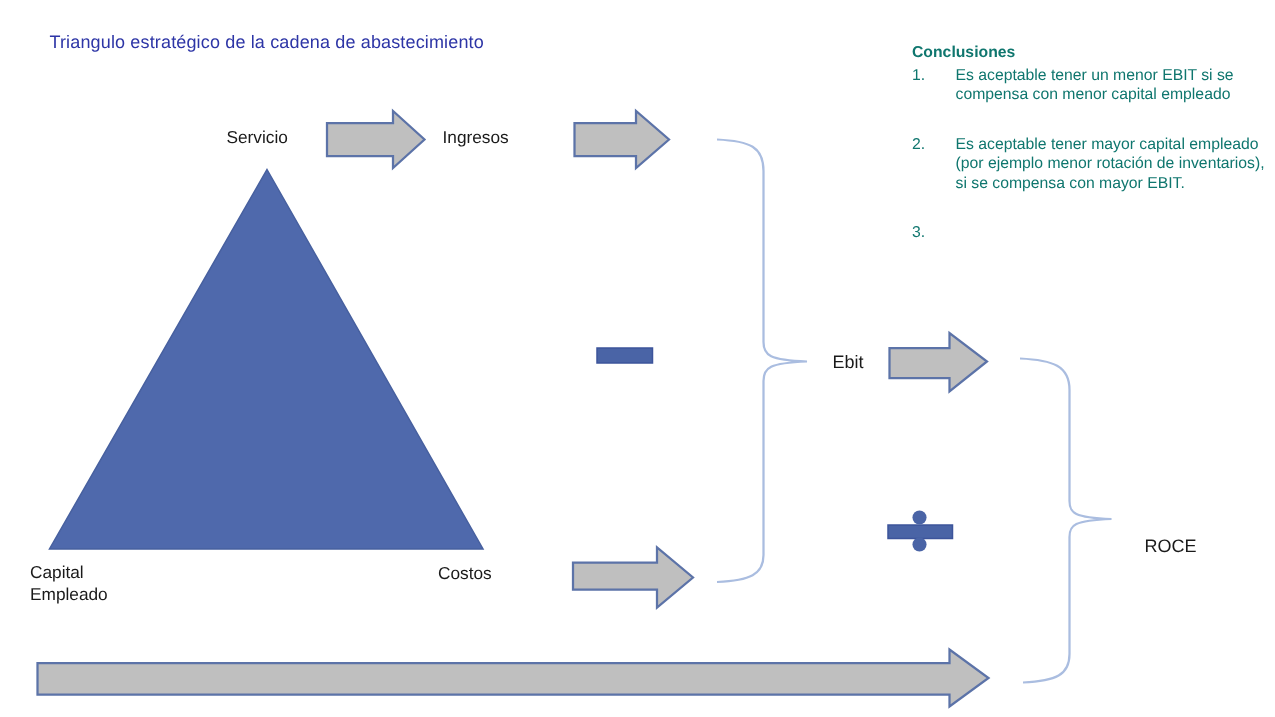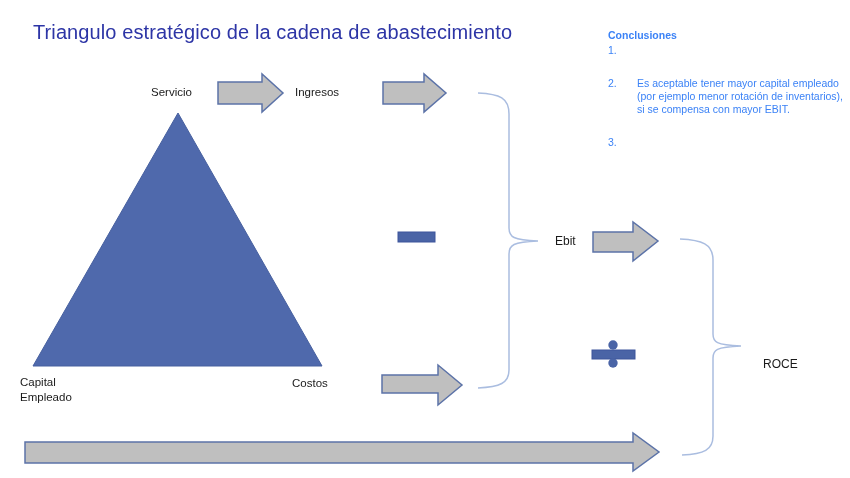--- a/index.html
+++ b/index.html
@@ -2,33 +2,33 @@
 <html><head>
 <meta charset="utf-8">
 <style>
   html,body{margin:0;padding:0;background:#fff;}
   #canvas{
     position:relative;width:850px;height:478px;background:#ffffff;
     font-family:"Liberation Sans",sans-serif;overflow:hidden;
   }
   .abs{position:absolute;}
   #title{
-    left:33px;top:21px;font-size:20px;color:#2d35a6;
+    left:33px;top:21px;font-size:12px;color:#2d35a6;
     letter-spacing:0.1px;white-space:nowrap;
   }
   .lbl{color:#1a1a1a;font-size:11.5px;white-space:nowrap;}
   #lbl-servicio{left:151px;top:86px;}
   #lbl-ingresos{left:295px;top:86px;}
   #lbl-capital{left:20px;top:375px;line-height:15px;}
   #lbl-costos{left:292px;top:377px;text-align:center;}
   #lbl-ebit{left:555px;top:234px;font-size:12px;}
   #lbl-roce{left:763px;top:357px;font-size:12px;}
   #shapes{left:0;top:0;}
   #conclusions{
-    left:608px;top:29px;width:238px;color:#3b82f6;
+    left:608px;top:29px;width:238px;color:#0f766e;
   }
   #conclusions .heading{
     font-weight:bold;font-size:10.5px;margin-bottom:3px;
   }
   .c-item{
     display:flex;font-size:10.5px;line-height:13px;margin-bottom:20px;
   }
   .c-item .num{width:29px;flex:0 0 29px;}
   .c-item .txt{flex:1;}
 </style>
@@ -81,20 +81,21 @@
 
   <div id="lbl-ebit" class="abs lbl">Ebit</div>
 
   <div id="lbl-roce" class="abs lbl">ROCE</div>
 
   <div id="conclusions" class="abs">
     <div class="heading">Conclusiones</div>
 
     <div class="c-item">
       <span class="num">1.</span>
+      <span class="txt">Es aceptable tener un menor EBIT si se compensa con menor capital empleado</span>
     </div>
 
     <div class="c-item">
       <span class="num">2.</span>
       <span class="txt">Es aceptable tener mayor capital empleado (por ejemplo menor rotación de inventarios), si se compensa con mayor EBIT.</span>
     </div>
 
     <div class="c-item">
       <span class="num">3.</span>
     </div>

